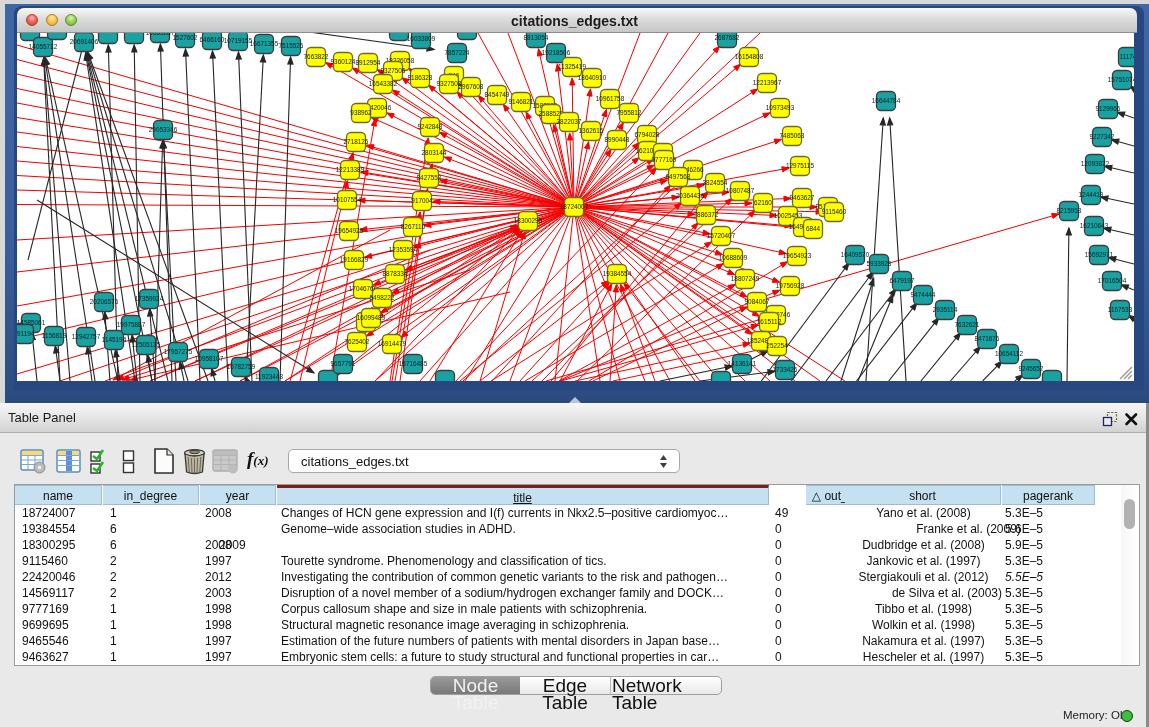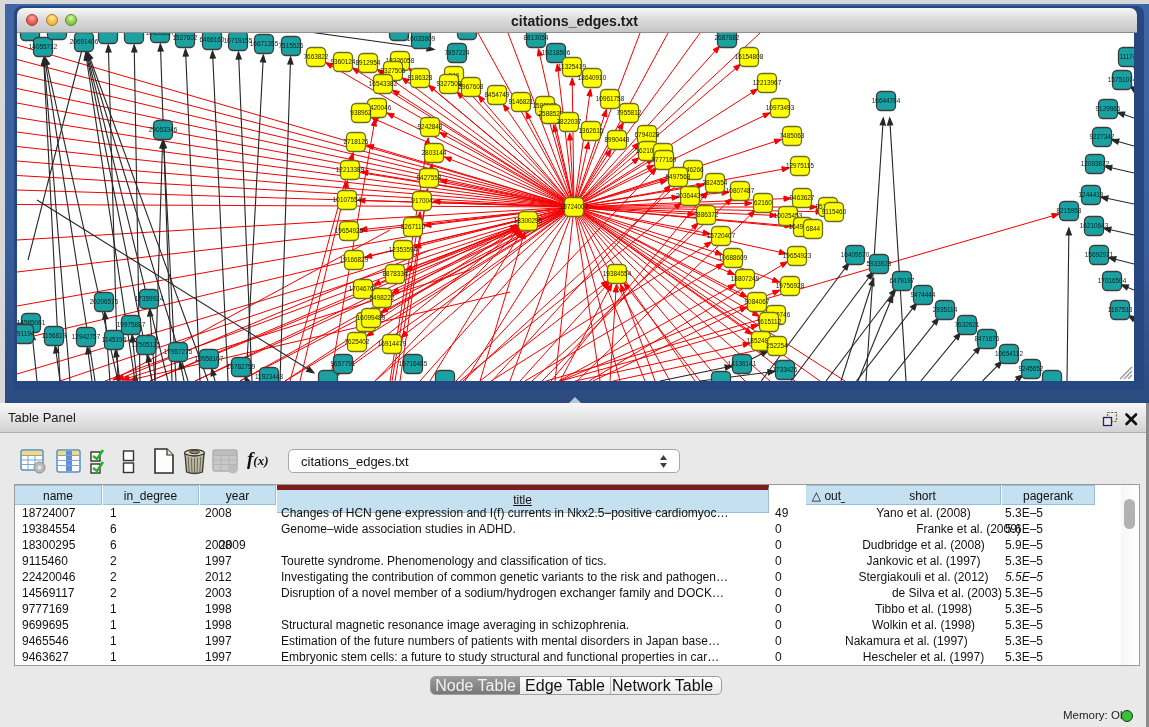--- a/index.html
+++ b/index.html
@@ -790,21 +790,21 @@
 <svg width="9" height="13" style="position:absolute;right:11px;top:5px;">
       <polygon points="4.5,0 8,5 1,5" fill="#3f3f3f"></polygon>
       <polygon points="4.5,13 8,8 1,8" fill="#3f3f3f"></polygon>
     </svg></div>
 
 <div style="position:absolute;left:14px;top:484px;width:1126px;height:182px;background:#fff;border:1px solid #9a9a9a;"></div>
 <div style="position:absolute;left:0px;top:485px;width:1149px;height:180px;font-size:12px;color:#111;">
     <div style="position:absolute;left:15px;top:0;width:87px;height:20px;background:#c5e0f0;border-right:1px solid #9dbdd2;border-bottom:1px solid #9dbdd2;border-top:1px solid #9dbdd2;text-align:center;line-height:20px;">name</div>
     <div style="position:absolute;left:103px;top:0;width:96px;height:20px;background:#c5e0f0;border-right:1px solid #9dbdd2;border-bottom:1px solid #9dbdd2;border-top:1px solid #9dbdd2;text-align:center;line-height:20px;">in_degree</div>
     <div style="position:absolute;left:200px;top:0;width:76px;height:20px;background:#c5e0f0;border-right:1px solid #9dbdd2;border-bottom:1px solid #9dbdd2;border-top:1px solid #9dbdd2;text-align:center;line-height:20px;">year</div>
-    <div style="position:absolute;left:277px;top:0;width:492px;height:28px;background:#c5e0f0;border-right:1px solid #9dbdd2;border-bottom:1px solid #9dbdd2;border-top:5px solid #7f1d1d;text-align:center;line-height:20px;text-decoration:underline;">title</div>
+    <div style="position:absolute;left:277px;top:0;width:492px;height:20px;background:#c5e0f0;border-right:1px solid #9dbdd2;border-bottom:1px solid #9dbdd2;border-top:3px solid #7f1d1d;text-align:center;line-height:20px;text-decoration:underline;">title</div>
     <div style="position:absolute;left:770px;top:0;width:74px;height:20px;background:#c5e0f0;border-right:1px solid #9dbdd2;border-bottom:1px solid #9dbdd2;border-top:1px solid #9dbdd2;text-align:center;line-height:20px;margin-left:36px;">△ out_de…</div>
     <div style="position:absolute;left:845px;top:0;width:156px;height:20px;background:#c5e0f0;border-right:1px solid #9dbdd2;border-bottom:1px solid #9dbdd2;border-top:1px solid #9dbdd2;text-align:center;line-height:20px;">short</div>
     <div style="position:absolute;left:1002px;top:0;width:93px;height:20px;background:#c5e0f0;border-right:1px solid #9dbdd2;border-bottom:1px solid #9dbdd2;border-top:1px solid #9dbdd2;text-align:center;line-height:20px;">pagerank</div>
     <div style="position:absolute;left:0;top:21px;width:1100px;height:16px;">
       <div style="position:absolute;left:22px;top:0;">18724007</div>
       <div style="position:absolute;left:110px;top:0;">1</div>
       <div style="position:absolute;left:205px;top:0;">2008</div>
       <div style="position:absolute;left:281px;top:0;width:486px;white-space:nowrap;overflow:hidden;">Changes of HCN gene expression and I(f) currents in Nkx2.5–positive cardiomyoc…</div>
       <div style="position:absolute;left:775px;top:0;">49</div>
       <div style="position:absolute;left:845px;top:0;width:157px;text-align:center;">Yano et al. (2008)</div>
@@ -851,56 +851,57 @@
       <div style="position:absolute;left:205px;top:0;">2003</div>
       <div style="position:absolute;left:281px;top:0;width:486px;white-space:nowrap;overflow:hidden;">Disruption of a novel member of a sodium/hydrogen exchanger family and DOCK…</div>
       <div style="position:absolute;left:775px;top:0;">0</div>
       <div style="position:absolute;left:845px;top:0;width:157px;text-align:right;">de Silva et al. (2003)</div>
       <div style="position:absolute;left:1005px;top:0;">5.3E–5</div>
     </div>
     <div style="position:absolute;left:0;top:117px;width:1100px;height:16px;">
       <div style="position:absolute;left:22px;top:0;">9777169</div>
       <div style="position:absolute;left:110px;top:0;">1</div>
       <div style="position:absolute;left:205px;top:0;">1998</div>
+      <div style="position:absolute;left:281px;top:0;width:486px;white-space:nowrap;overflow:hidden;">Corpus callosum shape and size in male patients with schizophrenia.</div>
       <div style="position:absolute;left:775px;top:0;">0</div>
       <div style="position:absolute;left:845px;top:0;width:157px;text-align:center;">Tibbo et al. (1998)</div>
       <div style="position:absolute;left:1005px;top:0;">5.3E–5</div>
     </div>
     <div style="position:absolute;left:0;top:133px;width:1100px;height:16px;">
       <div style="position:absolute;left:22px;top:0;">9699695</div>
       <div style="position:absolute;left:110px;top:0;">1</div>
       <div style="position:absolute;left:205px;top:0;">1998</div>
       <div style="position:absolute;left:281px;top:0;width:486px;white-space:nowrap;overflow:hidden;">Structural magnetic resonance image averaging in schizophrenia.</div>
       <div style="position:absolute;left:775px;top:0;">0</div>
       <div style="position:absolute;left:845px;top:0;width:157px;text-align:center;">Wolkin et al. (1998)</div>
       <div style="position:absolute;left:1005px;top:0;">5.3E–5</div>
     </div>
     <div style="position:absolute;left:0;top:149px;width:1100px;height:16px;">
       <div style="position:absolute;left:22px;top:0;">9465546</div>
       <div style="position:absolute;left:110px;top:0;">1</div>
       <div style="position:absolute;left:205px;top:0;">1997</div>
       <div style="position:absolute;left:281px;top:0;width:486px;white-space:nowrap;overflow:hidden;">Estimation of the future numbers of patients with mental disorders in Japan base…</div>
       <div style="position:absolute;left:775px;top:0;">0</div>
-      <div style="position:absolute;left:845px;top:0;width:157px;text-align:left;">Nakamura et al. (1997)</div>
+      <div style="position:absolute;left:845px;top:0;width:157px;text-align:center;">Nakamura et al. (1997)</div>
       <div style="position:absolute;left:1005px;top:0;">5.3E–5</div>
     </div>
     <div style="position:absolute;left:0;top:165px;width:1100px;height:16px;">
       <div style="position:absolute;left:22px;top:0;">9463627</div>
       <div style="position:absolute;left:110px;top:0;">1</div>
       <div style="position:absolute;left:205px;top:0;">1997</div>
       <div style="position:absolute;left:281px;top:0;width:486px;white-space:nowrap;overflow:hidden;">Embryonic stem cells: a future to study structural and functional properties in car…</div>
       <div style="position:absolute;left:775px;top:0;">0</div>
       <div style="position:absolute;left:845px;top:0;width:157px;text-align:center;">Hescheler et al. (1997)</div>
       <div style="position:absolute;left:1005px;top:0;">5.3E–5</div>
     </div>
   </div>
 
 <div style="position:absolute;left:1121px;top:485px;width:17px;height:180px;background:linear-gradient(90deg,#f6f6f6,#fff);"></div>
 <div style="position:absolute;left:1124px;top:499px;width:11px;height:30px;background:#b2b2b2;border-radius:6px;"></div>
 
-<div style="position:absolute;left:430px;top:676px;width:292px;height:19px;border:1px solid #9f9f9f;border-radius:5px;background:linear-gradient(#ffffff,#e9e9e9);font-size:16px;color:#111;">
+<div style="position:absolute;left:430px;top:676px;width:292px;height:19px;border:1px solid #9f9f9f;border-radius:5px;background:linear-gradient(#ffffff,#e9e9e9);font-size:19px;color:#111;">
 <div style="position:absolute;left:0;top:0;width:89px;height:17px;background:linear-gradient(#9a9a9a,#787878);border-radius:4px 0 0 4px;color:#f2f2f2;text-align:center;line-height:17px;">Node Table</div>
 <div style="position:absolute;left:89px;top:0;width:91px;height:17px;border-right:1px solid #b9b9b9;text-align:center;line-height:17px;">Edge Table</div>
 <div style="position:absolute;left:181px;top:0;width:109px;height:17px;text-align:left;line-height:17px;">Network Table</div>
 </div>
 
 <div style="position:absolute;left:1063px;top:709px;font-size:11.5px;color:#222;">Memory: OK</div>
 <div style="position:absolute;left:1121px;top:710px;width:12px;height:12px;border-radius:50%;background:#35c435;border:1.5px solid #2a2a2a;"></div>
 <div style="position:absolute;left:1146px;top:403px;width:3px;height:324px;background:#8a8a8a;"></div>
 </body></html>

